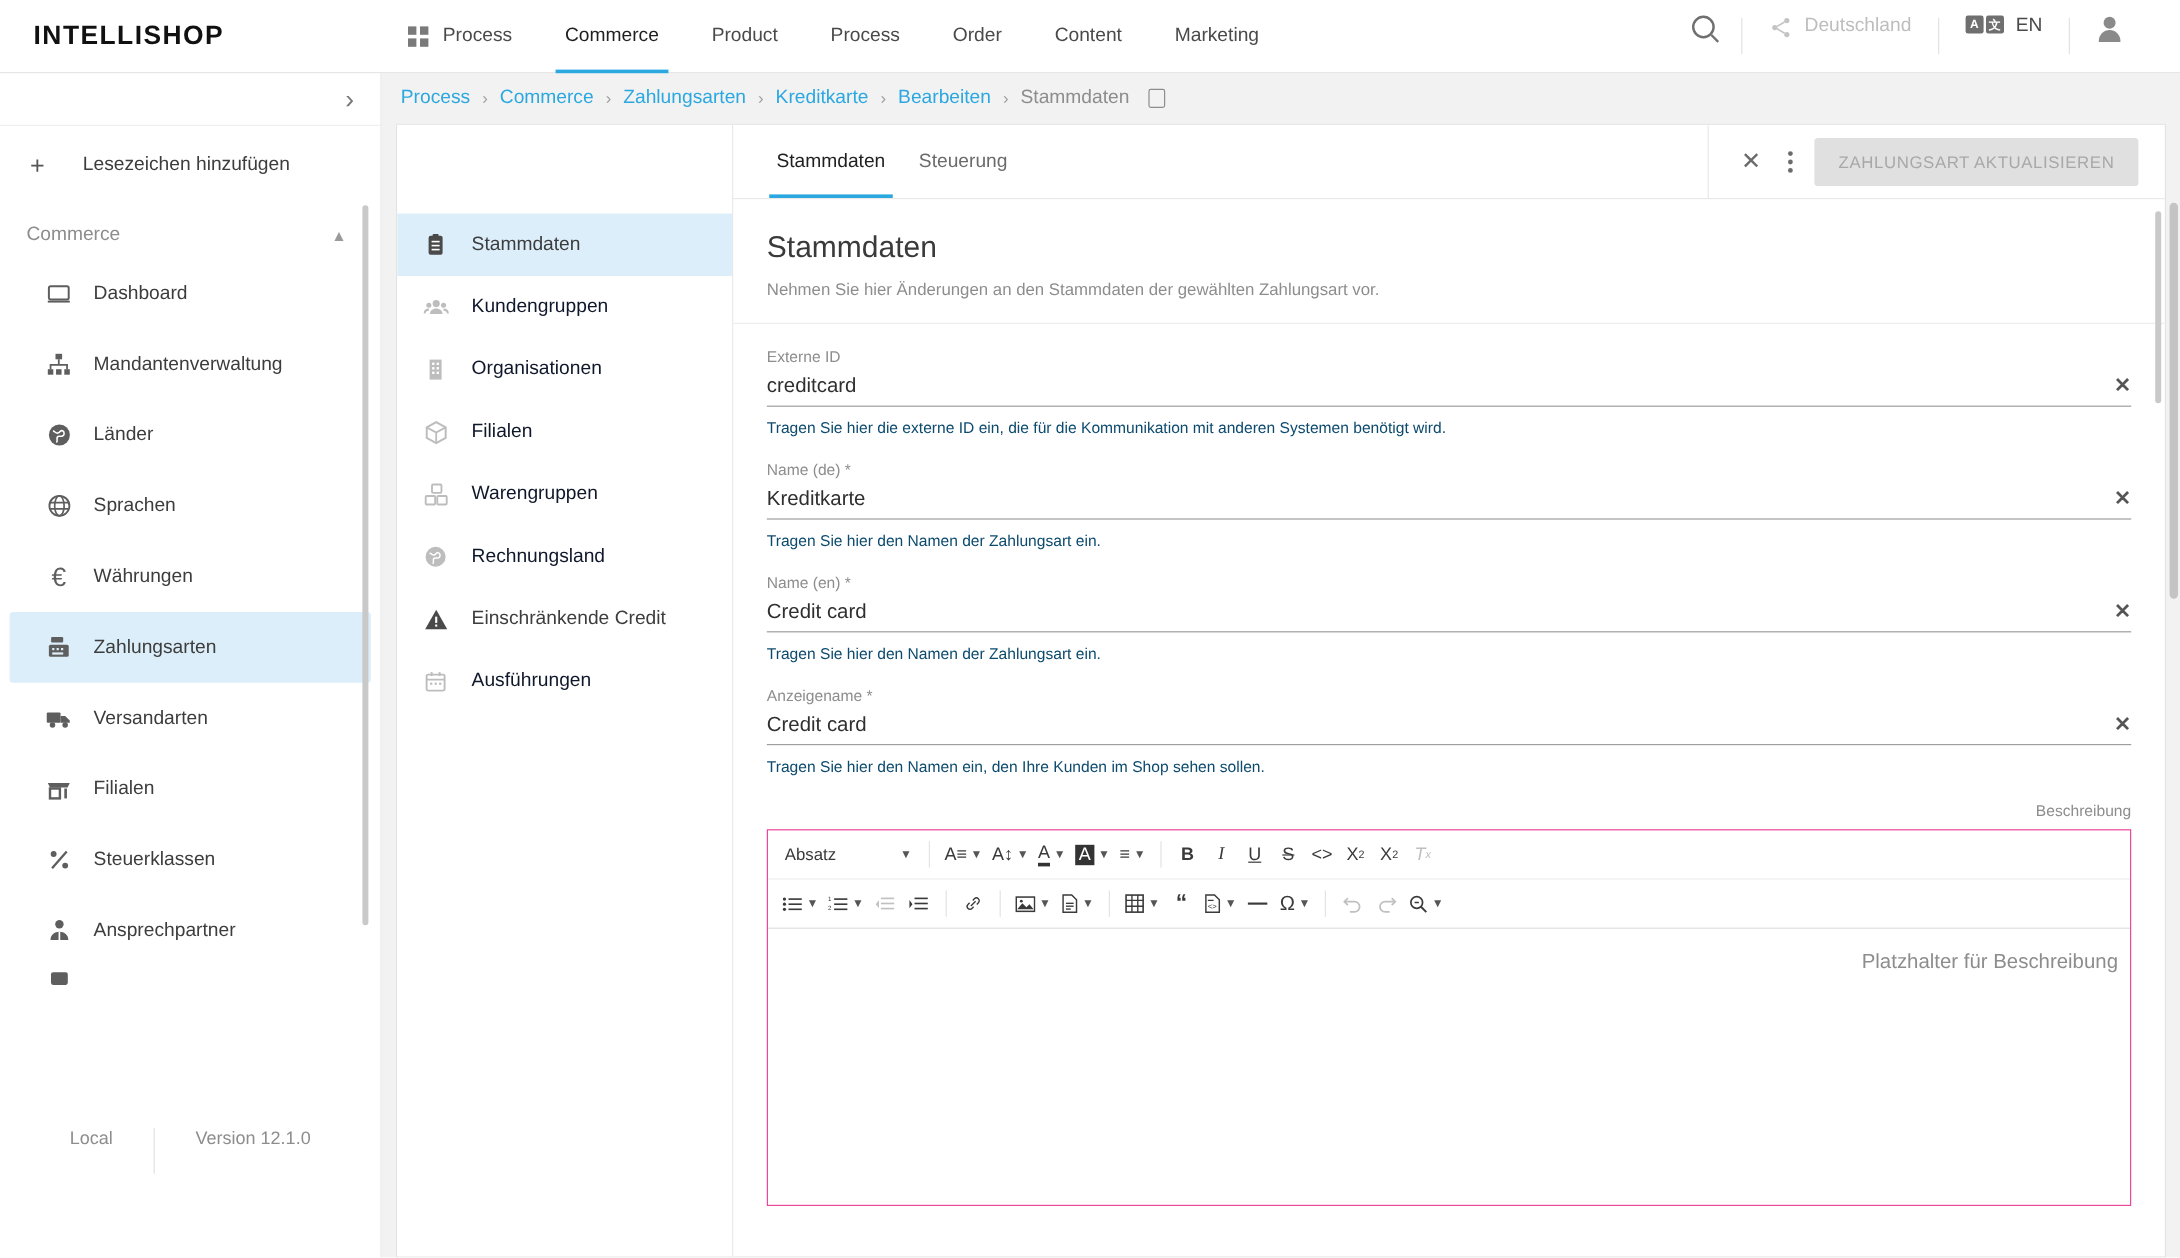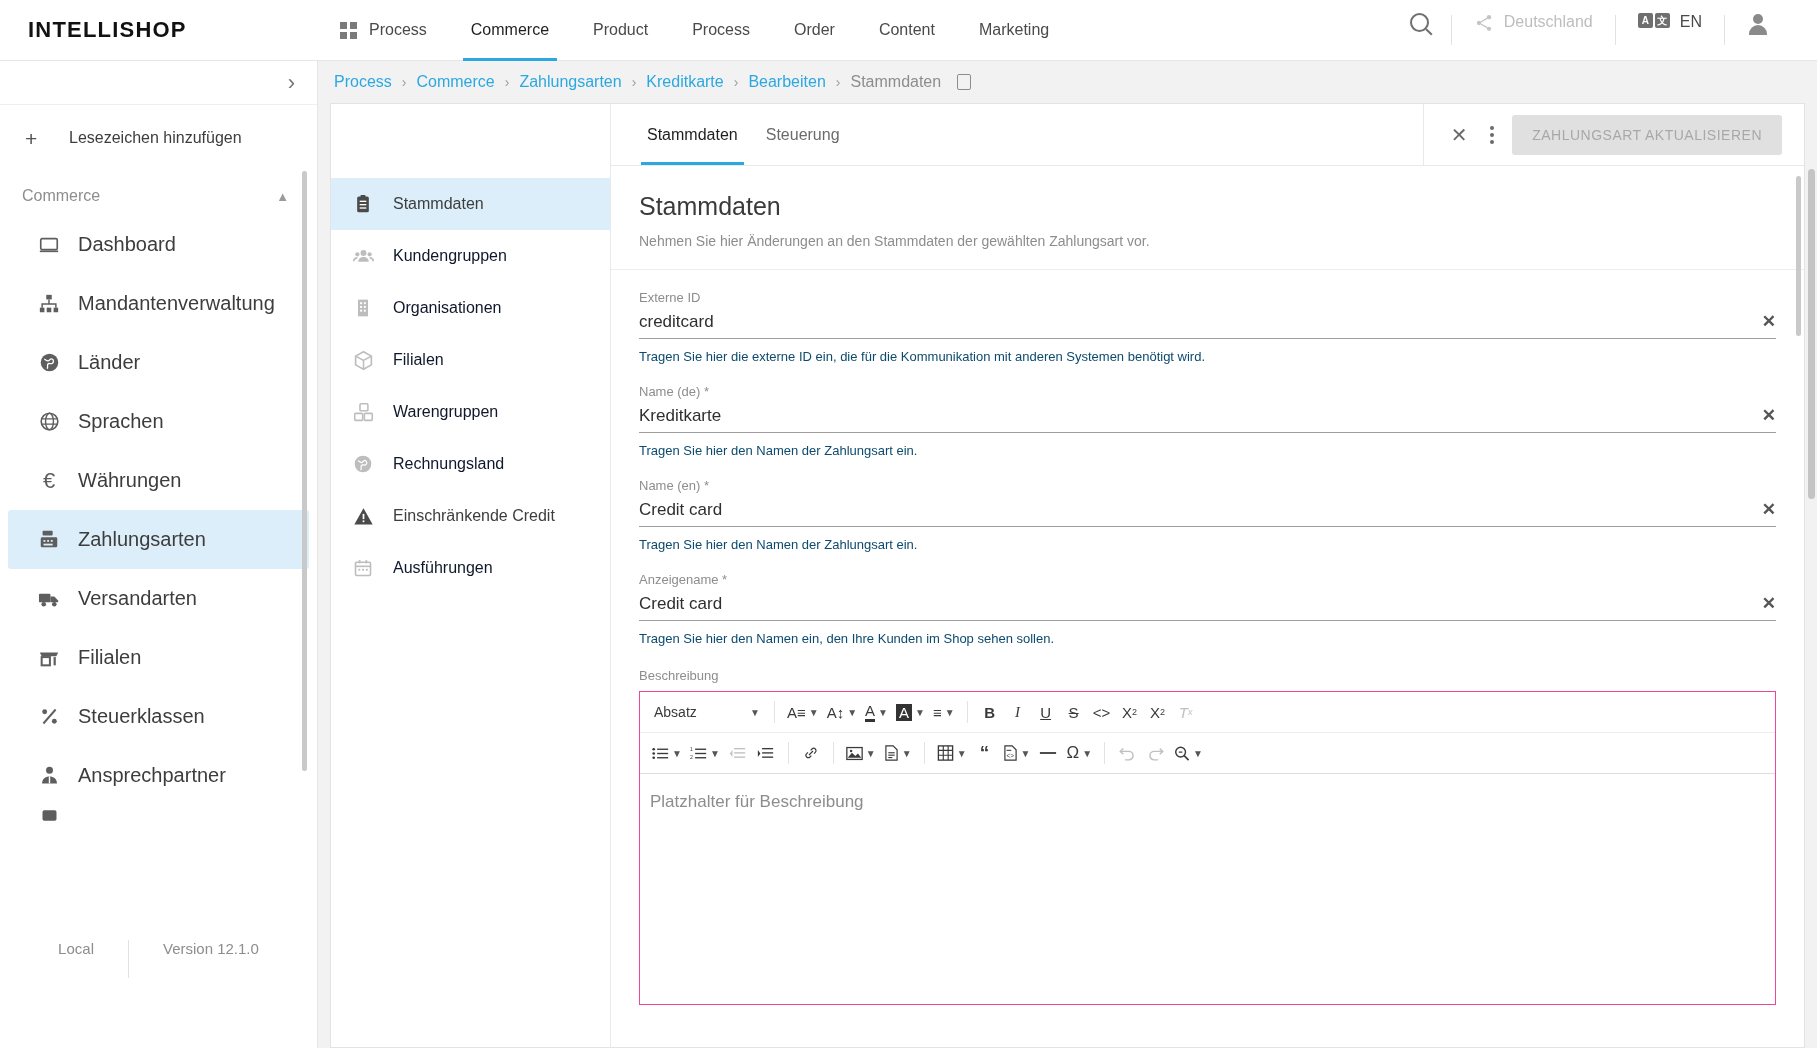--- a/index.html
+++ b/index.html
@@ -67,21 +67,21 @@
     display:flex; align-items:center; justify-content: space-between;
     padding: 22px 28px 10px 22px; font-size: 16px; color: #8d8d8d; cursor:pointer;
   }
   .chev-up { font-size: 13px; color: #9a9a9a; }
   .sb-item {
     display:flex; align-items:center; height: 59px; padding-left: 26px;
     cursor:pointer; margin: 0 8px; border-radius: 3px;
   }
   .sb-item.active { background: #dceefa; }
   .sb-item .ic { width: 30px; display:flex; align-items:center; justify-content:center; color:#5e5e5e; }
-  .sb-item .lbl { font-size: 20px; color: #3d3d3d; margin-left: 14px; }
+  .sb-item .lbl { font-size: 16px; color: #3d3d3d; margin-left: 14px; }
   .sb-thumb { position:absolute; right: 10px; top: 66px; width: 5px; height: 600px; background: #c9c9c9; border-radius: 3px; }
   .sb-footer {
     height: 108px; display:flex; align-items:flex-start; justify-content:center; gap: 0;
     border-top: 0px solid #eee; font-size: 15px; color: #8d8d8d;
   }
   .sb-footer .cell { padding: 0 34px; }
   .sb-footer .vdiv { width:1px; height: 38px; background:#e2e2e2; }
 
   
   .main { flex: 1; display: flex; flex-direction: column; min-width:0; background: #f2f2f2; }
@@ -132,21 +132,21 @@
 
   .fields { padding: 0 28px; }
   .field { padding-top: 20px; }
   .f-label { font-size: 13px; color:#8d8d8d; }
   .f-inputrow { display:flex; align-items:flex-end; border-bottom:1px solid #9e9e9e; padding-bottom: 6px; margin-top: 6px;}
   .f-input { flex:1; border:none; outline:none; font-size:17px; color:#2f2f2f; font-family:"Liberation Sans",sans-serif; background:transparent;}
   .f-clear { color:#555; font-size:17px; cursor:pointer; padding-left:10px; font-weight:600;}
   .f-help { font-size:13px; color:#0c4a6e; margin-top: 10px;}
 
   
-  .editor-wrap { padding: 22px 28px 0 28px; }
+  .editor-wrap { padding: 22px 28px 0 28px; text-align: right; }
   .ed-label { font-size:13px; color:#8d8d8d; margin-bottom: 8px;}
   .ed-box { border:1px solid #ec4899; }
   .ed-tb { display:flex; align-items:center; flex-wrap:wrap; padding: 5px 8px; border-bottom:1px solid #ededed; gap:0px; }
   .ed-tb.row2 { border-bottom:1px solid #dedede; }
   .tbbtn { height: 30px; min-width: 28px; display:flex; align-items:center; justify-content:center; font-size:15px; color:#3a3a3a; cursor:pointer; padding: 0 4px;}
   .tbbtn.dim { color:#c0c0c0; }
   .caret { font-size:10px; color:#555; margin-left:3px; }
   .tbsep { width:1px; height:22px; background:#e3e3e3; margin: 0 8px; }
   .ed-select { display:flex; align-items:center; justify-content:space-between; width: 118px; height:30px; font-size:14px; color:#3a3a3a; padding: 0 6px; cursor:pointer;}
   .ed-body { min-height: 230px; padding: 18px 10px; font-size:17px; color:#8d8d8d;}

